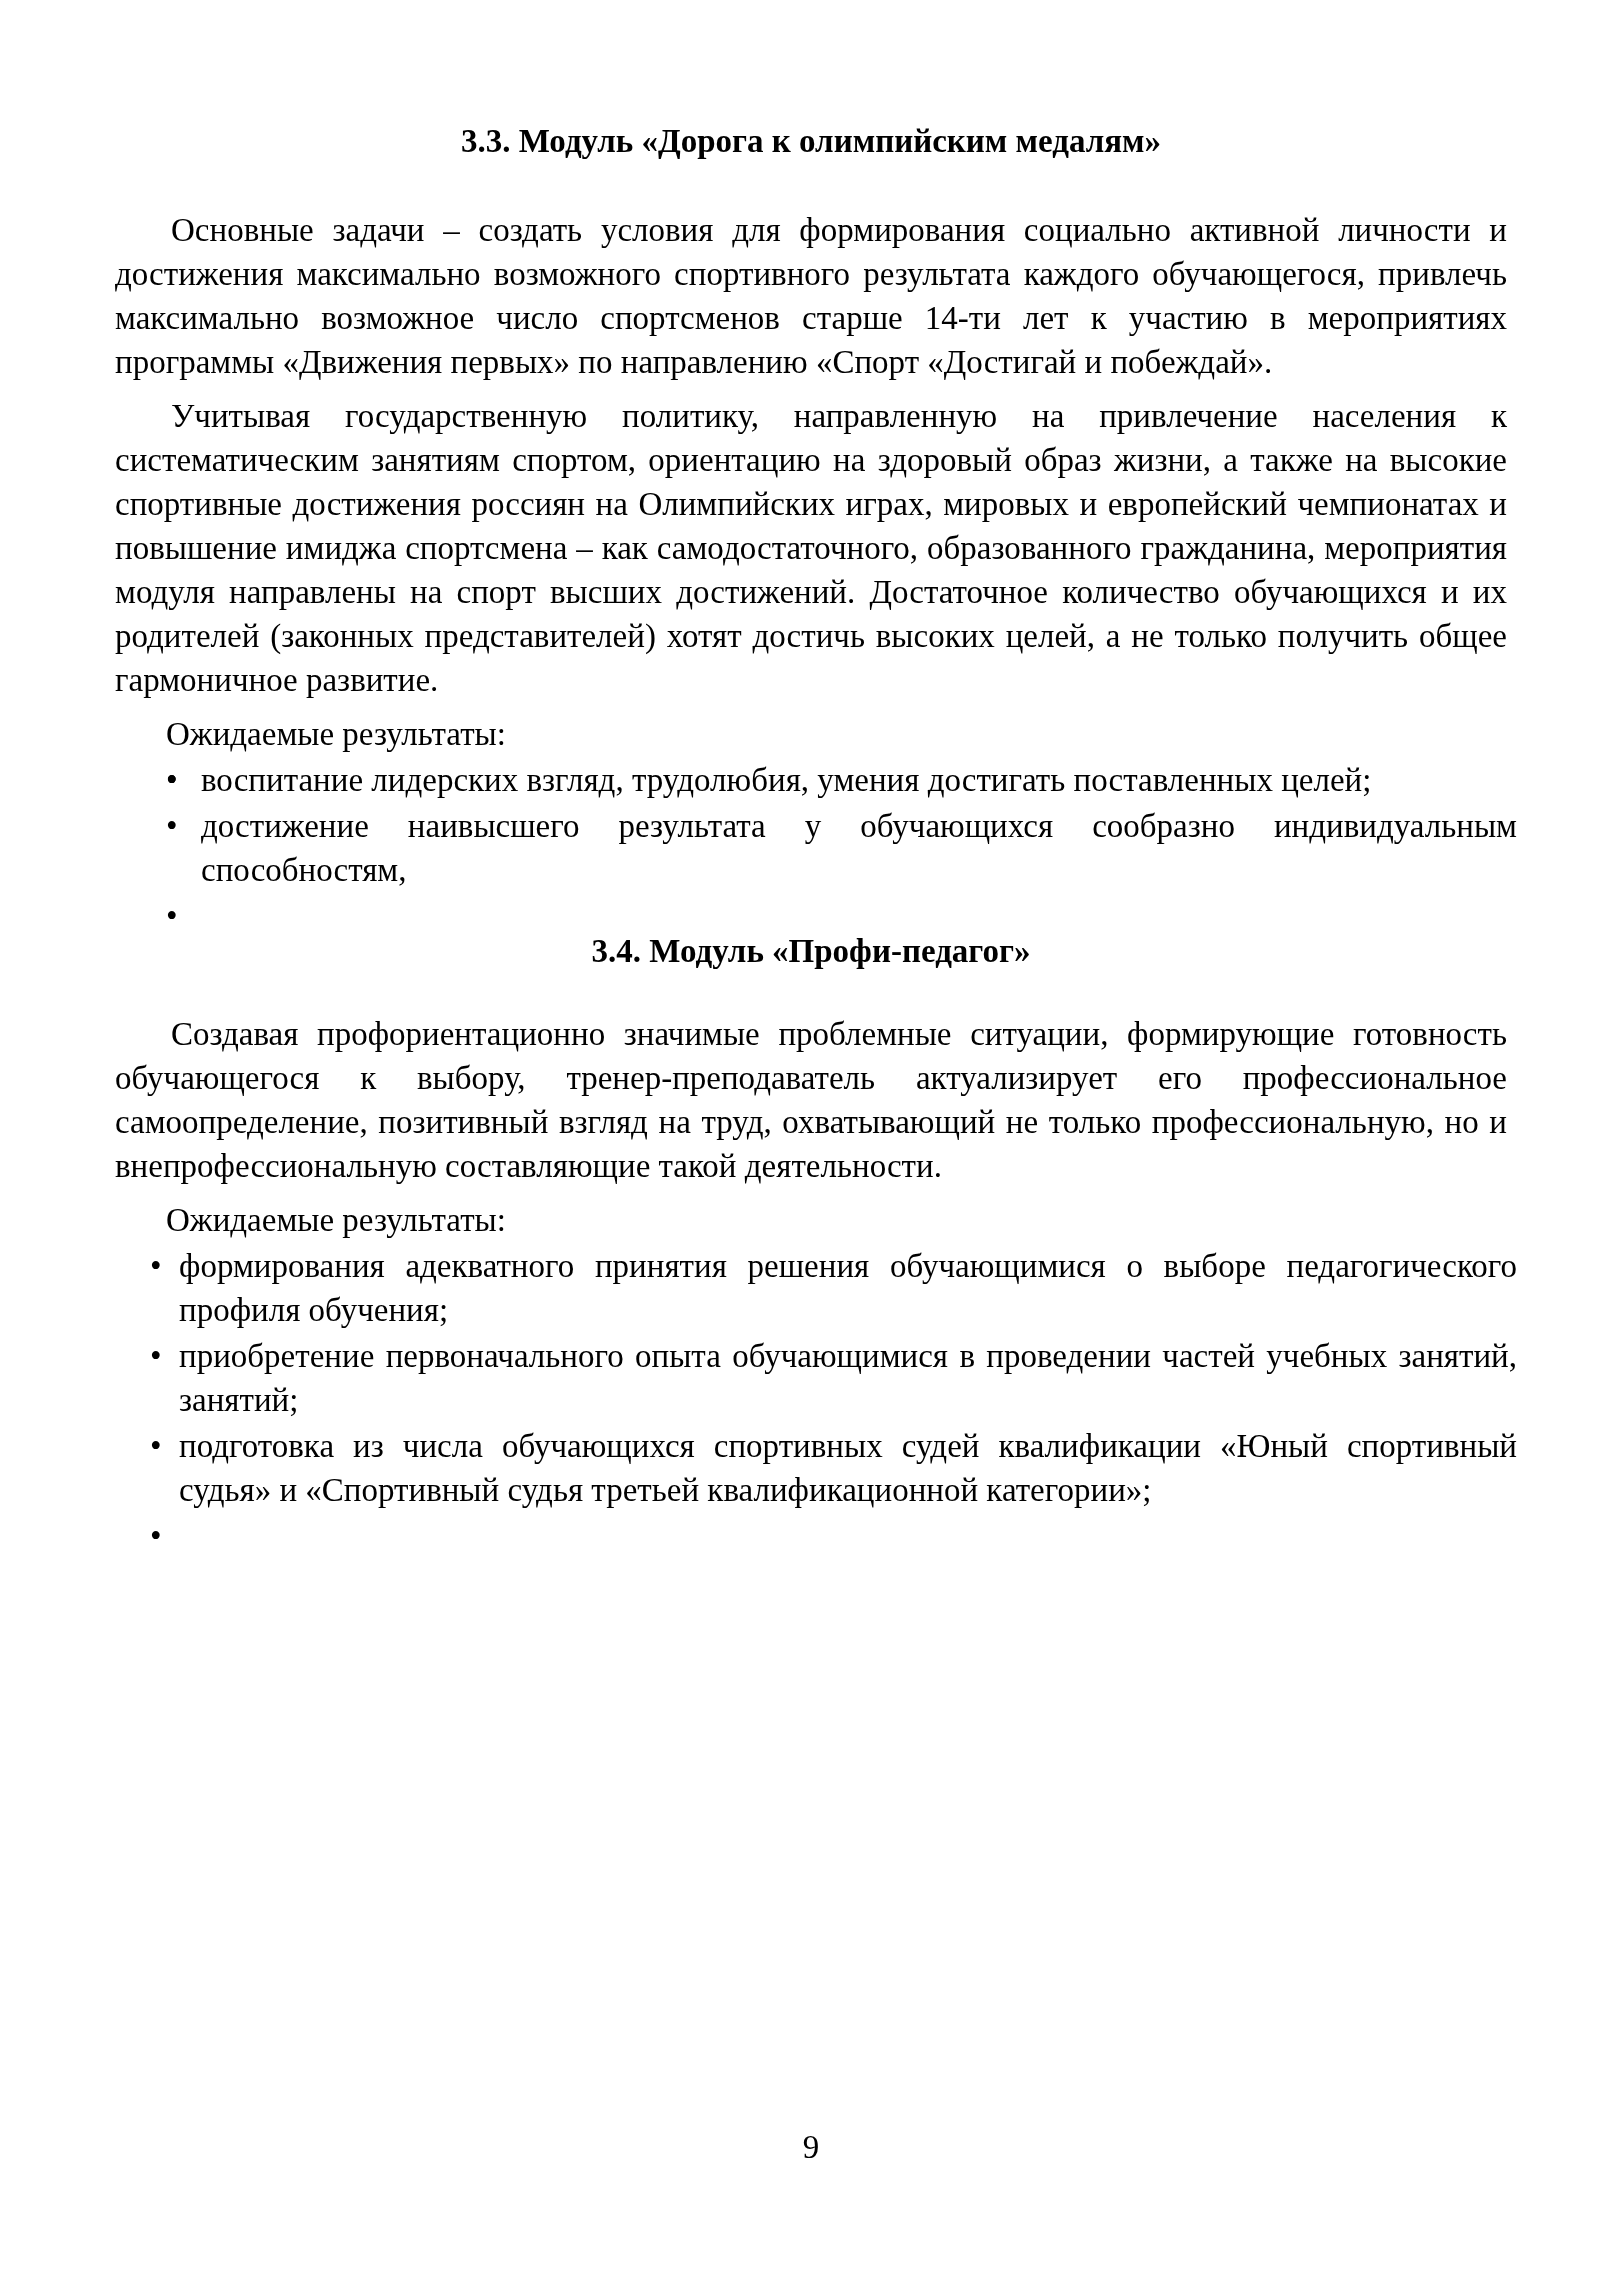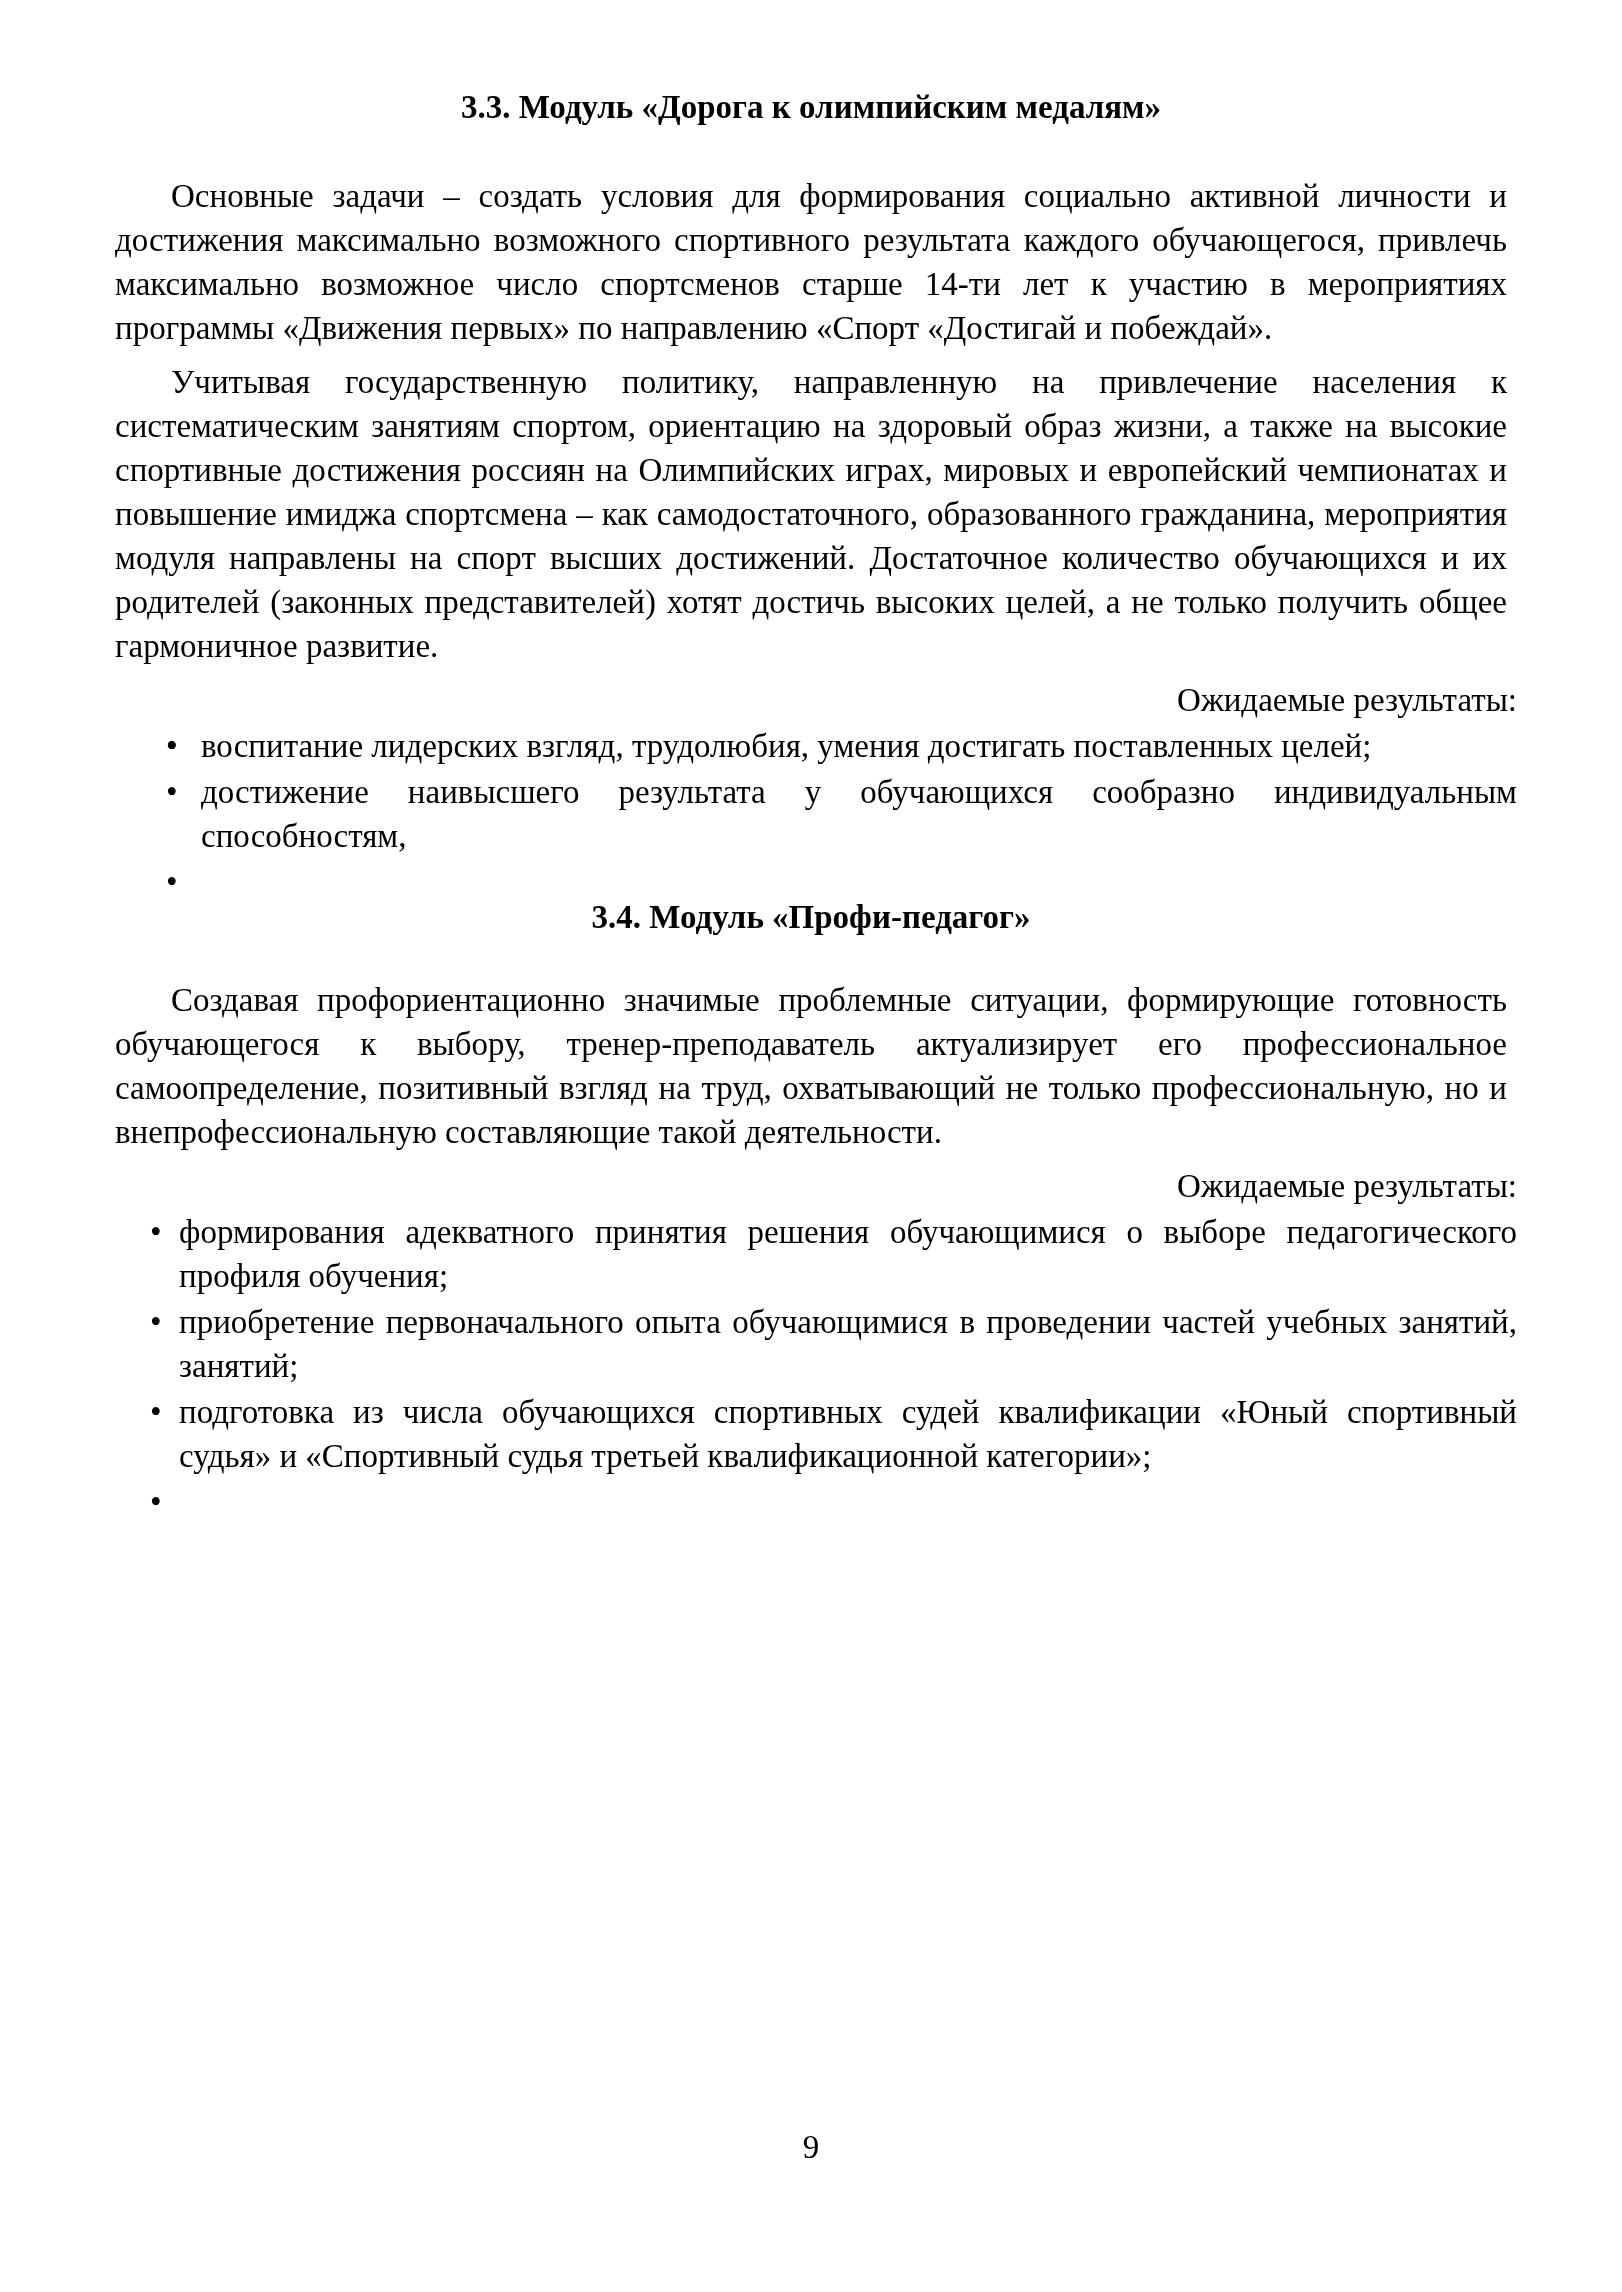--- a/index.html
+++ b/index.html
@@ -1,21 +1,21 @@
 <!DOCTYPE html>
 <html lang="ru"><head>
 <meta charset="utf-8">
 <style>
   html, body { margin: 0; padding: 0; background: #ffffff; }
   .page {
     position: relative;
     width: 1622px;
     height: 2293px;
     box-sizing: border-box;
-    padding: 85px 105px 0 105px;
+    padding: 119px 105px 0 105px;
     background: #ffffff;
     color: #000000;
     font-family: "Liberation Serif", "DejaVu Serif", serif;
     font-size: 33px;
     line-height: 44px;
     overflow: hidden;
   }
   .section-heading {
     margin: 0 0 45px 0;
     font-size: 33px;
@@ -27,21 +27,21 @@
     margin: 37px 0 39px 0;
     font-family: Liberation Serif, serif;
   }
   .body-par {
     margin: 10px;
     text-align: justify;
     text-indent: 56px;
   }
   .lead-par {
     margin: 0;
-    text-align: right;
+    text-align: left;
     text-indent: 61px;
   }
   ul.results {
     margin: 0;
     padding: 0;
     list-style: none;
   }
   ul.results li {
     position: relative;
     margin: 2px 0;

